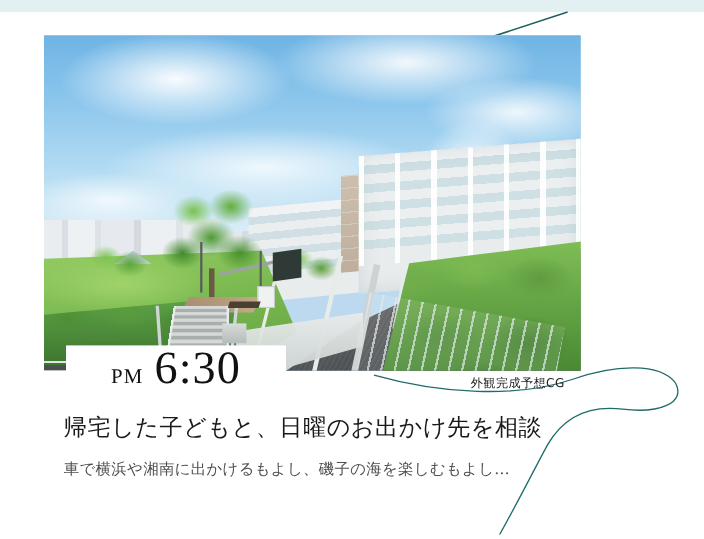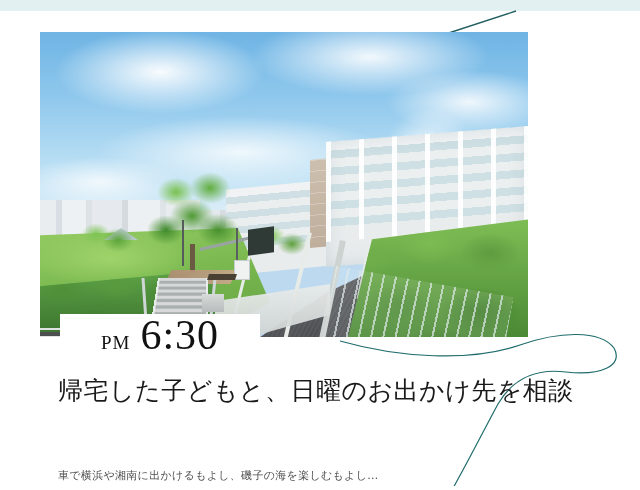--- a/index.html
+++ b/index.html
@@ -336,36 +336,35 @@
     letter-spacing: .4px;
     white-space: nowrap;
   }
 
   
   .headline {
     position: absolute;
     left: 58px;
     top: 374px;
     font-family: "DejaVu Serif", "Liberation Serif", serif;
-    font-size: 25px;
+    font-size: 21px;
     color: #1a1a1a;
     letter-spacing: .5px;
     white-space: nowrap;
   }
   .body-copy {
     position: absolute;
     left: 58px;
     top: 415px;
     font-family: "DejaVu Serif", "Liberation Serif", serif;
-    font-size: 11px;
+    font-size: 14px;
     line-height: 25px;
     color: #4f4f4f;
     letter-spacing: .3px;
     white-space: nowrap;
-    margin-top: 48px;
   }
   .body-copy div { white-space: nowrap; }
 </style>
 </head>
 <body>
 
 <div class="stage">
 
   <div class="top-strip"></div>
 
@@ -415,20 +414,21 @@
     <div class="ph-layer box-grey"></div>
     <div class="ph-layer grass-bottom"></div>
     <div class="ph-layer fence-fg"></div>
   </div>
 
   <div class="time-box">
     <span class="time-ampm">PM</span>
     <span class="time-value">6:30</span>
   </div>
 
+  <div class="photo-caption">外観完成予想CG</div>
 
   <div class="headline">帰宅した子どもと、日曜のお出かけ先を相談</div>
 
   <div class="body-copy">
     <div>車で横浜や湘南に出かけるもよし、磯子の海を楽しむもよし…</div>
   </div>
 
 </div>
 
 </body></html>

